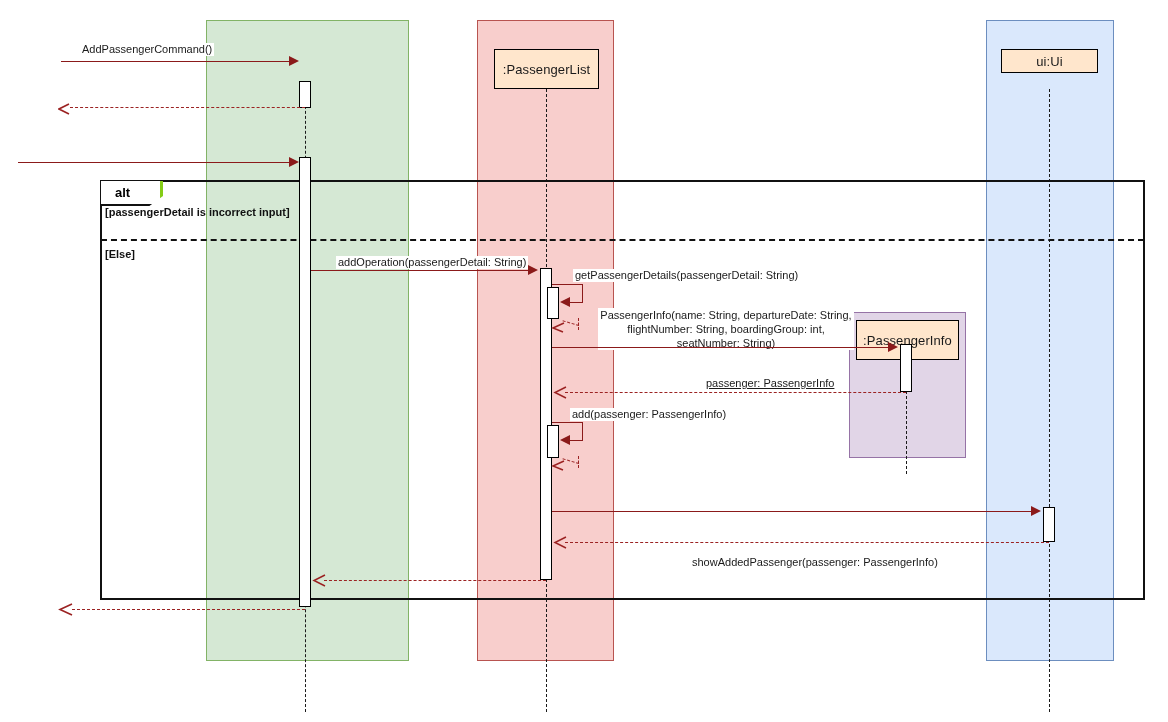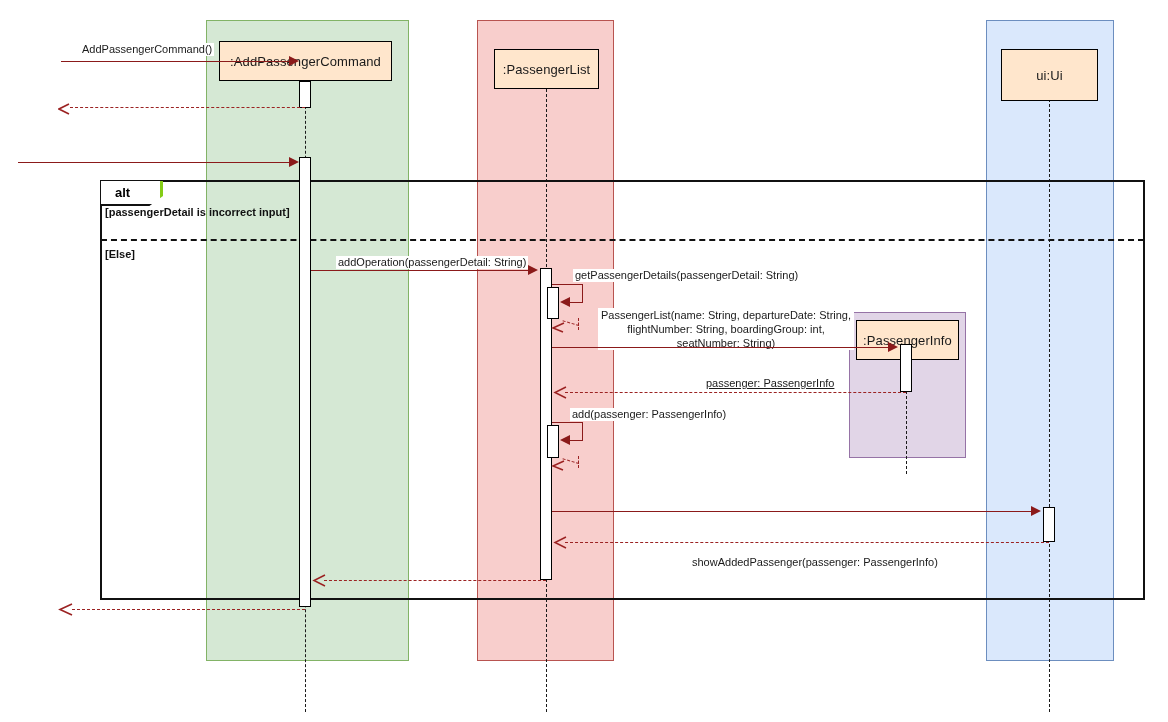--- a/index.html
+++ b/index.html
@@ -150,33 +150,30 @@
   <div class="frame" style="left:100px; top:180px; width:1045px; height:420px;"></div>
 
   <div class="frame-tab" style="left:101px; top:181px; width:62px; height:25px; border-right:3px solid #84cc16; border-bottom:2px solid #111;
               clip-path: polygon(0 0, 100% 0, 100% 60%, 78% 100%, 0 100%);">
     <span>alt</span>
   </div>
   <div class="guard" style="left:105px; top:206px;">[passengerDetail is incorrect input]</div>
   <div class="frame-divider" style="left:101px; top:239px; width:1043px;"></div>
   <div class="guard" style="left:105px; top:248px;">[Else]</div>
 
-  <div class="participant-box" style="left:219px; top:41px; width:173px; height:40px;">
-    <span>:AddPassengerCommand</span>
-  </div>
 
   <div class="participant-box" style="left:494px; top:49px; width:105px; height:40px;">
     <span>:PassengerList</span>
   </div>
 
   <div class="participant-box" style="left:856px; top:320px; width:103px; height:40px;">
     <span>:PassengerInfo</span>
   </div>
 
-  <div class="participant-box" style="left:1001px; top:49px; width:97px; height:52px;">
+  <div class="participant-box" style="left:1001px; top:49px; width:97px; height:24px;">
     <span>ui:Ui</span>
   </div>
 
   <div class="activation" style="left:299px; top:81px; width:12px; height:27px;"></div>
 
   <div class="activation" style="left:299px; top:157px; width:12px; height:450px;"></div>
 
   <div class="activation" style="left:540px; top:268px; width:12px; height:312px;"></div>
 
   <div class="activation" style="left:547px; top:287px; width:12px; height:32px;"></div>
@@ -212,21 +209,21 @@
   <div class="arrowhead-left" style="left:560px; top:297px;"></div>
 
   <div class="vline dashed" style="left:578px; top:318px; height:12px;"></div>
   <div class="msg-line dashed" style="left:562px; top:325px; width:17px; transform:rotate(16deg); transform-origin:right center;"></div>
   <div class="arrowhead-open-left" style="left:551px; top:321px;">
     <svg width="14" height="14" viewBox="0 0 14 14">
         <path d="M13 2 L2 7 L12 11" fill="none" stroke="#9b2222" stroke-width="1.5"></path>
       </svg>
   </div>
 
-  <div class="msg-label multiline" style="left:598px; top:308px; width:252px;">PassengerList(name: String, departureDate: String, flightNumber: String, boardingGroup: int, seatNumber: String)</div>
+  <div class="msg-label multiline" style="left:598px; top:308px; width:252px;">PassengerInfo(name: String, departureDate: String, flightNumber: String, boardingGroup: int, seatNumber: String)</div>
   <div class="msg-line" style="left:552px; top:347px; width:336px;"></div>
   <div class="arrowhead-right" style="left:888px; top:342px;"></div>
 
   <div class="msg-label" style="left:704px; top:377px;text-decoration:underline;">passenger: PassengerInfo</div>
   <div class="msg-line dashed" style="left:565px; top:392px; width:341px;"></div>
   <div class="arrowhead-open-left" style="left:553px; top:386px;">
     <svg width="14" height="14" viewBox="0 0 14 14">
         <path d="M13 1 L2 6.5 L13 12" fill="none" stroke="#9b2222" stroke-width="1.5"></path>
       </svg>
   </div>

